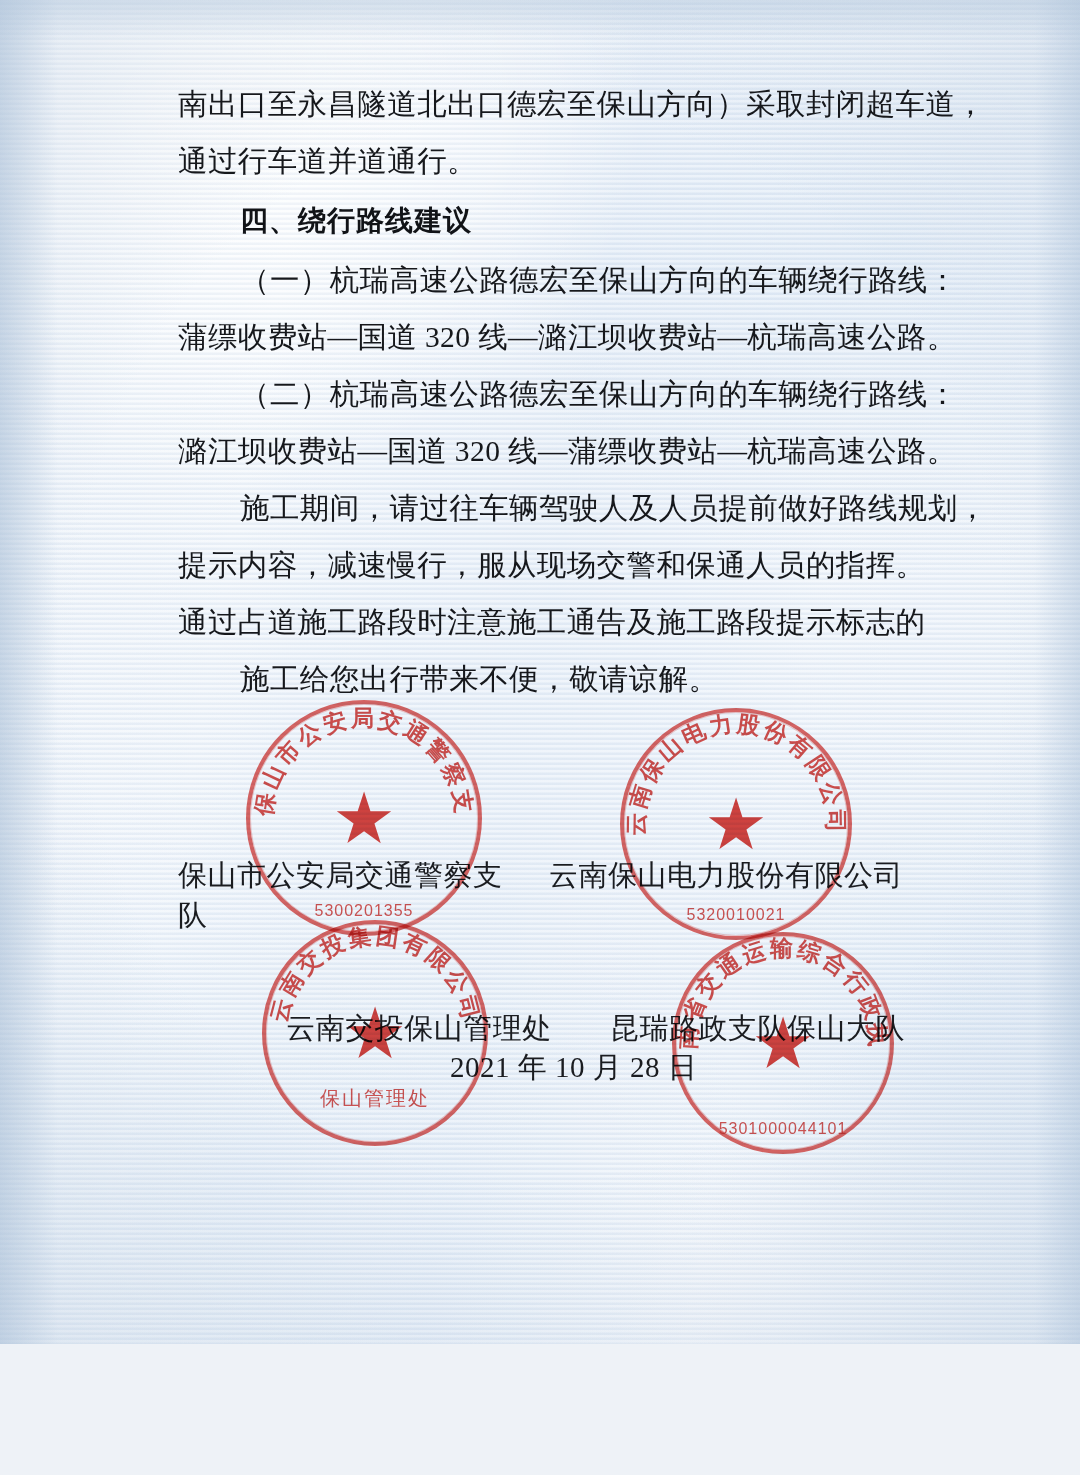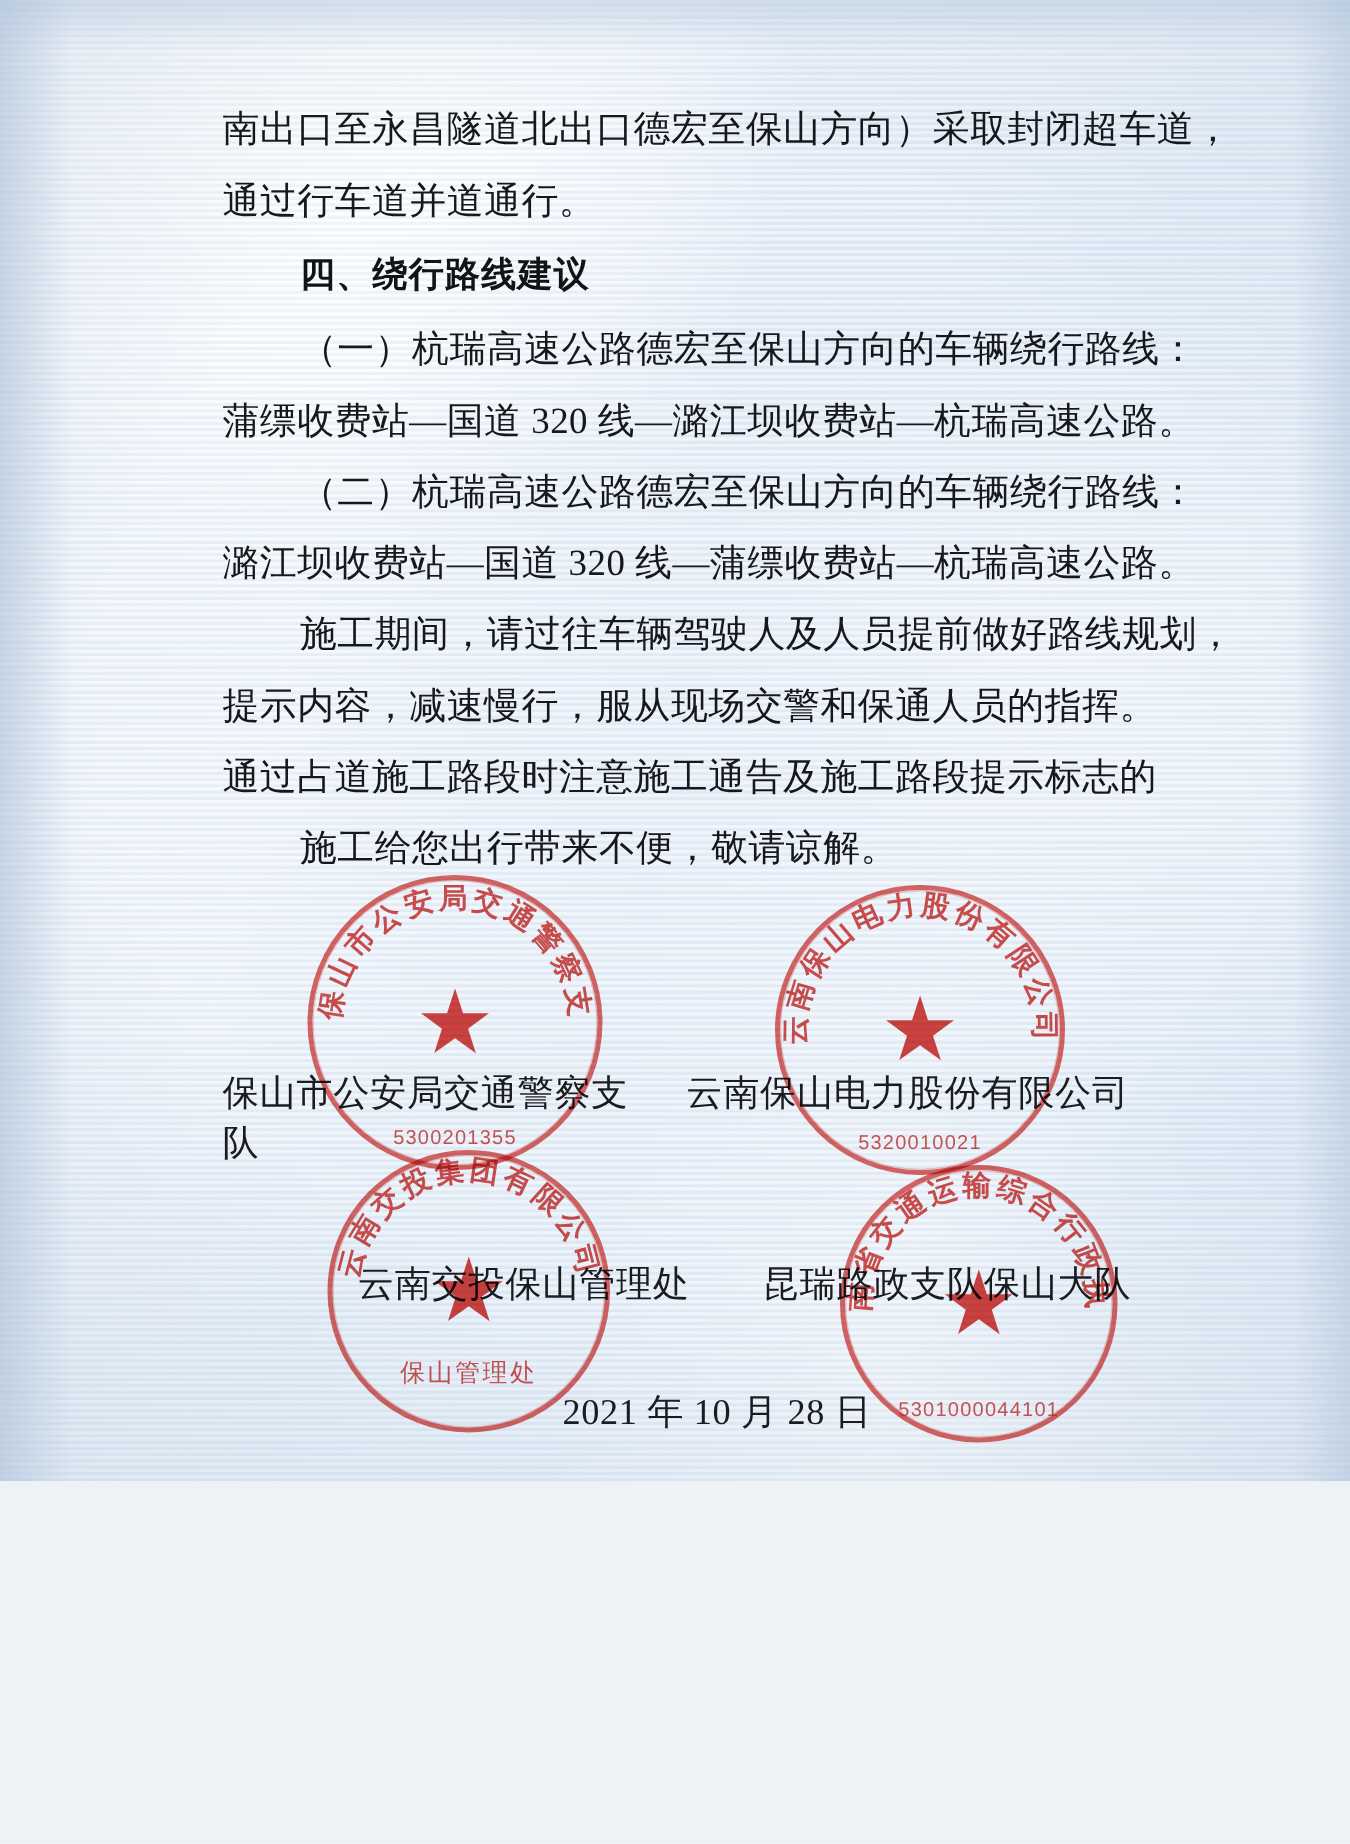--- a/index.html
+++ b/index.html
@@ -11,21 +11,21 @@
     height: 1475px;
     font-family: "Liberation Serif", "DejaVu Serif", serif;
     background: #eef2f7;
     overflow: hidden;
   }
 
   
   .page {
     position: relative;
     width: 1080px;
-    height: 1185px;
+    height: 1344px;
     background:
       radial-gradient(ellipse 60% 40% at 18% 8%, rgba(255,255,255,0.95), rgba(255,255,255,0) 70%),
       radial-gradient(ellipse 50% 35% at 82% 18%, rgba(214,228,243,0.75), rgba(255,255,255,0) 72%),
       radial-gradient(ellipse 70% 45% at 50% 55%, rgba(232,240,249,0.9), rgba(255,255,255,0) 75%),
       radial-gradient(ellipse 60% 40% at 25% 88%, rgba(223,234,246,0.8), rgba(255,255,255,0) 75%),
       radial-gradient(ellipse 50% 30% at 88% 75%, rgba(218,231,245,0.8), rgba(255,255,255,0) 75%),
       linear-gradient(100deg, #e9f0f8 0%, #f4f8fc 25%, #e6eef8 50%, #f2f6fb 70%, #e4edf7 100%);
     overflow: hidden;
   }
   
@@ -81,21 +81,21 @@
     font-size: 29.5px;
     line-height: 57px;
     color: #16181c;
     letter-spacing: 0.4px;
     white-space: nowrap;
   }
   .indent {
     padding-left: 62px;
   }
   .section-heading {
-    font-family: Liberation Serif, serif;
+    font-family: Liberation Sans, sans-serif;
     font-weight: bold;
     font-size: 28px;
     line-height: 62px;
     padding-left: 62px;
     color: #111317;
     letter-spacing: 1px;
   }
 
   
   .sig-block {
@@ -119,21 +119,20 @@
   .sig-row-2 {
     margin-top: 73px;
     display: flex;
     font-size: 29px;
     line-height: 40px;
     color: #1a1c20;
     letter-spacing: 0.5px;
   }
   .sig-row-2 .left-name { width: 382px; padding-left: 50px; text-align: center; }
   .date-line {
-    margin-top: 62px;
     padding-left: 272px;
     font-size: 29px;
     color: #1a1c20;
     letter-spacing: 0.5px;
   }
 
   
   .seal {
     position: absolute;
     border-radius: 50%;

